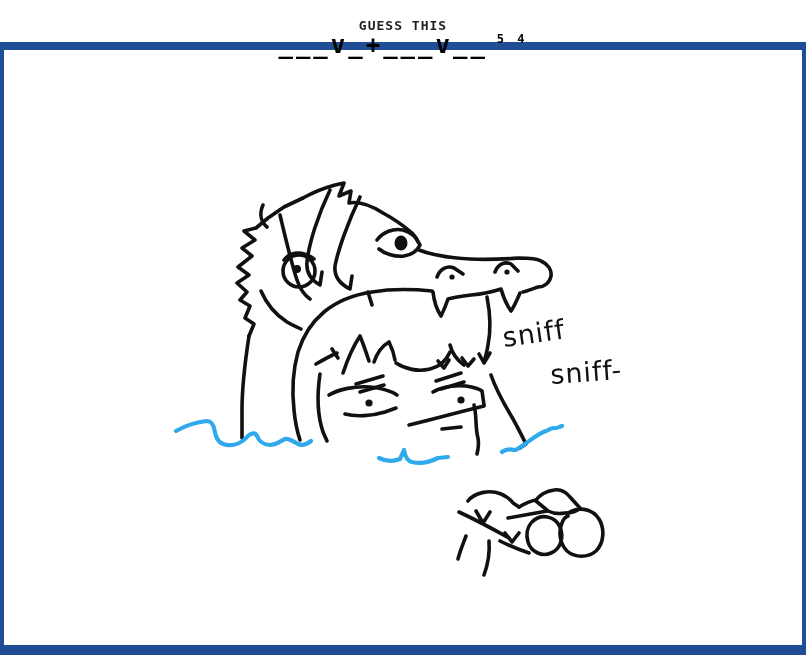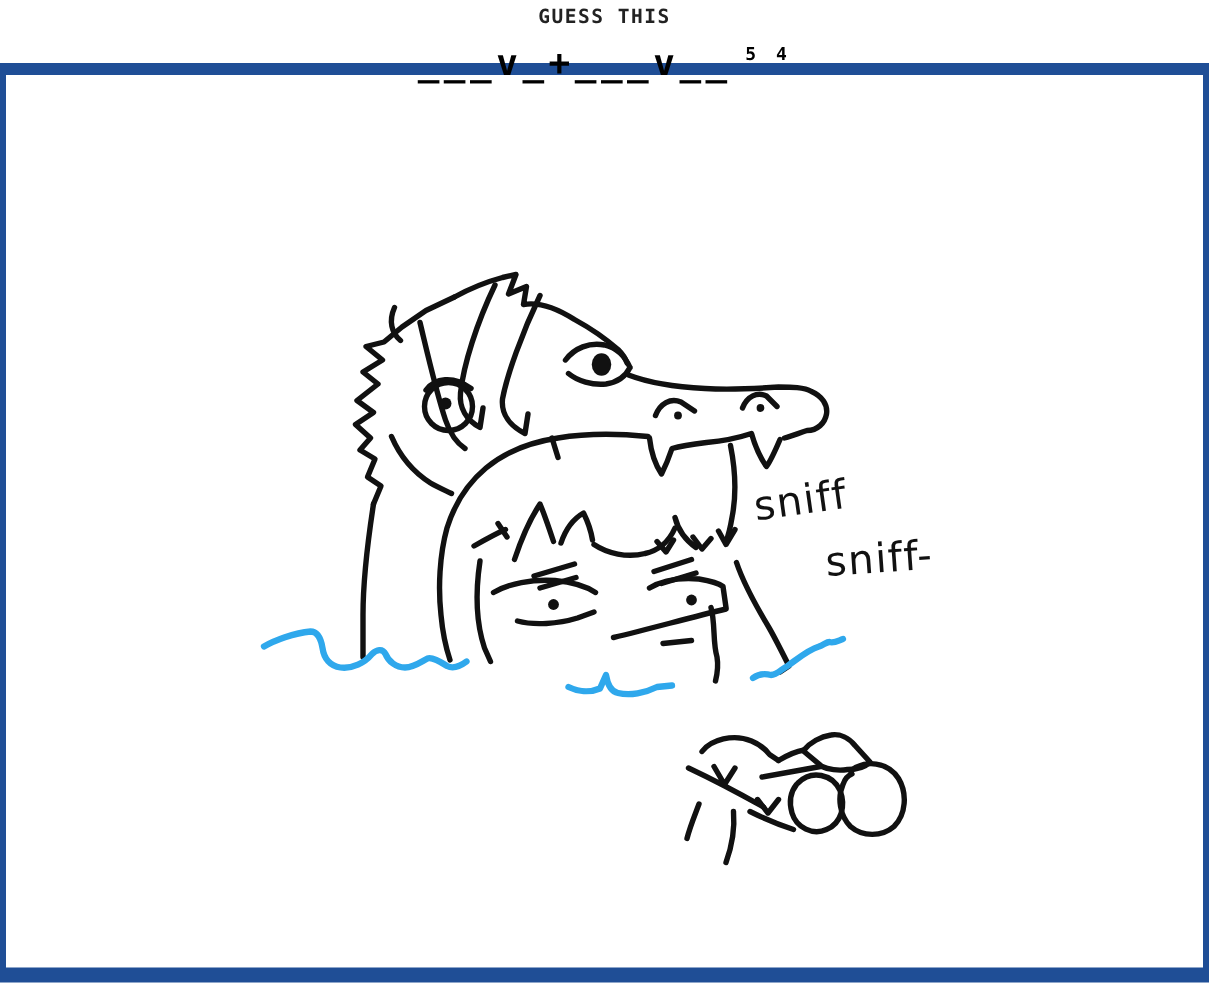--- a/index.html
+++ b/index.html
@@ -13,27 +13,27 @@
     width:806px;height:655px;overflow:hidden;position:relative;
     background:#ffffff;
     font-family:"DejaVu Sans Mono","Liberation Mono",monospace;
   }
   .page-header{
     position:absolute;top:0;left:0;width:806px;height:42px;
     display:flex;flex-direction:column;align-items:center;justify-content:flex-start;
     background:#ffffff;z-index:3;
   }
   .guess-title{
-    margin-top:5px;
+    margin-top:19px;
     font-size:13px;font-weight:bold;color:var(--title);
     letter-spacing:1px;line-height:1;
   }
   .blanks-row{
     display:flex;align-items:flex-start;justify-content:center;
-    margin-top:12px;line-height:1;
+    margin-top:1px;line-height:1;
   }
   .word-blanks{
     font-size:24px;font-weight:bold;color:#000;
     letter-spacing:3px;line-height:1;
   }
   .length-hint{
     font-size:12px;font-weight:bold;color:#000;
     letter-spacing:3px;margin-left:9px;margin-top:0px;line-height:1;
   }
   .drawing-frame{

